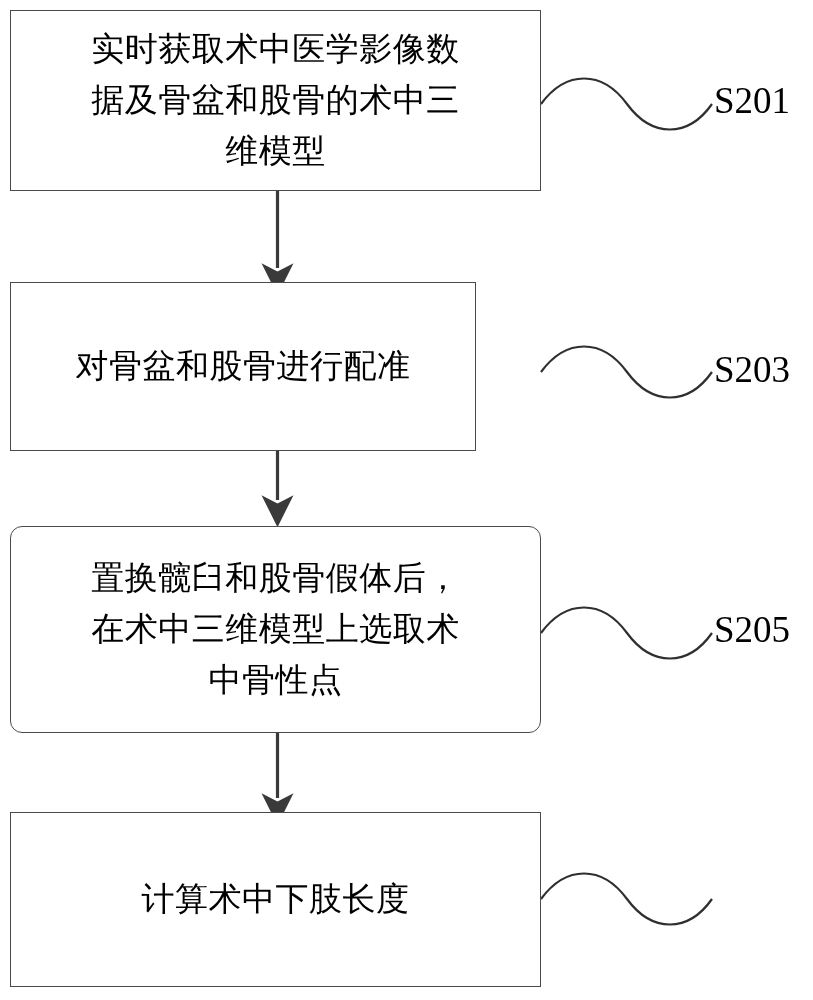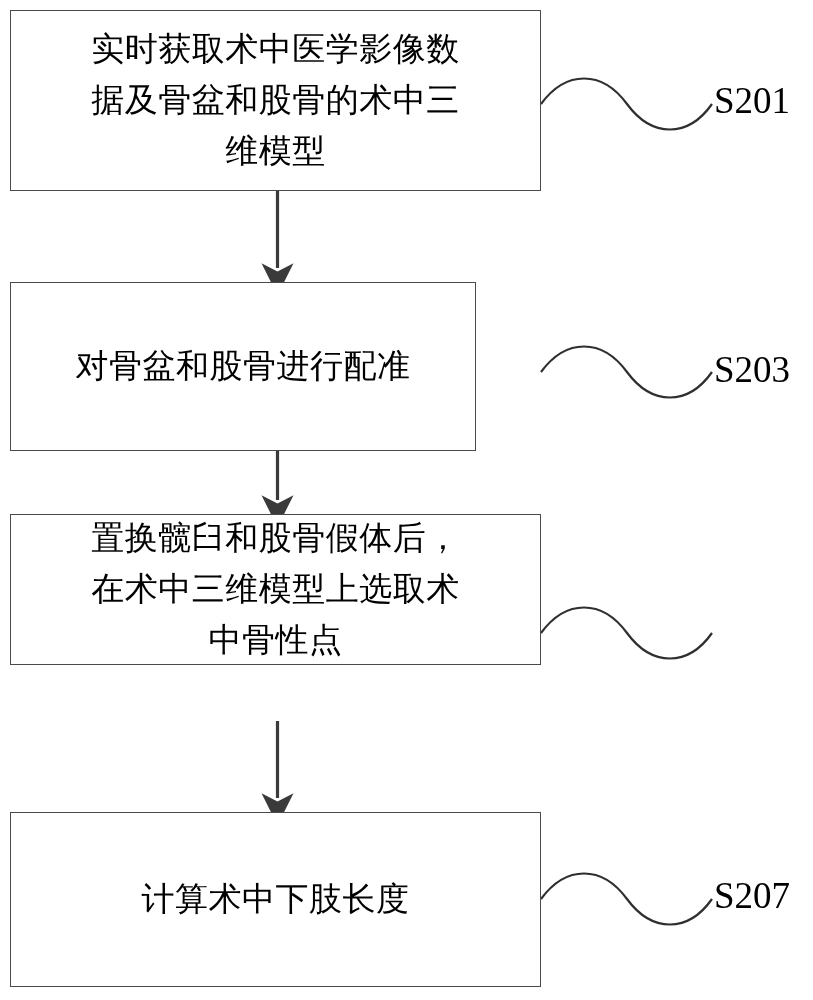--- a/index.html
+++ b/index.html
@@ -42,21 +42,21 @@
     line-height: 51px;
     color: #000000;
     letter-spacing: 0.5px;
     white-space: pre-line;
     text-align: center;
   }
 
   
   #box-1 { left: 10px;  top: 10px;  width: 531px; height: 181px; }
   #box-2 { left: 10px;  top: 282px; width: 466px; height: 169px; }
-  #box-3 { left: 10px;  top: 514px; width: 531px; height: 151px; }
+  #box-3 { left: 10px;  top: 526px; width: 531px; height: 207px; border-radius: 12px; }
   #box-4 { left: 10px;  top: 812px; width: 531px; height: 175px; }
 
   
   #box-2 .flow-box-text,
   #box-4 .flow-box-text { width: 500px; }
 
   .svg-layer {
     position: absolute;
     left: 0;
     top: 0;
@@ -136,16 +136,16 @@
   </div>
 
   <div class="flow-box" id="box-4">
     <span class="flow-box-text">计算术中下肢长度</span>
   </div>
 
   <span class="step-label" id="label-s201">S201</span>
 
   <span class="step-label" id="label-s203">S203</span>
 
+  <span class="step-label" id="label-s205">S205</span>
 
-  <span class="step-label" id="label-s207">S207</span>
 
 </div>
 
 </body></html>

